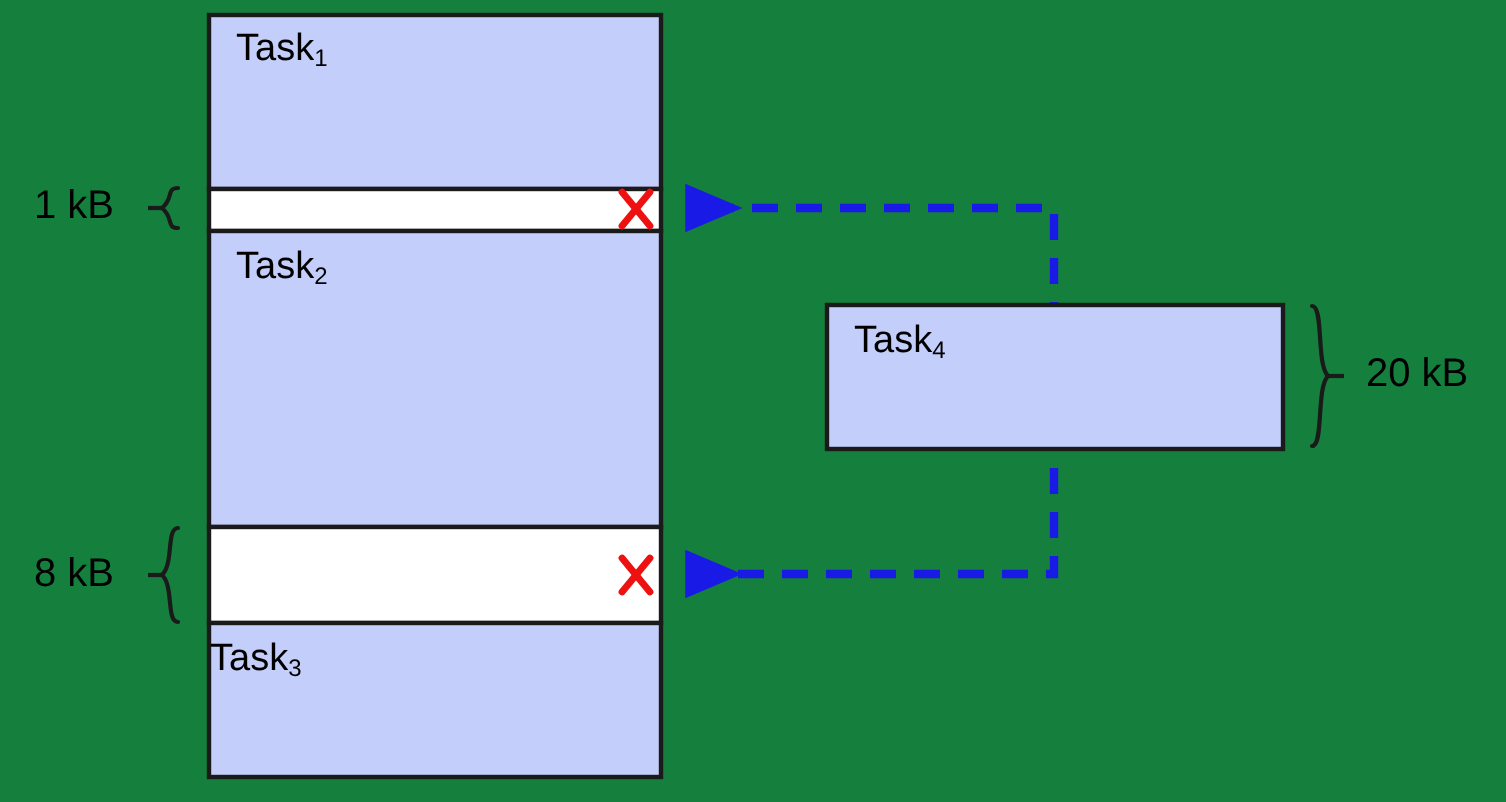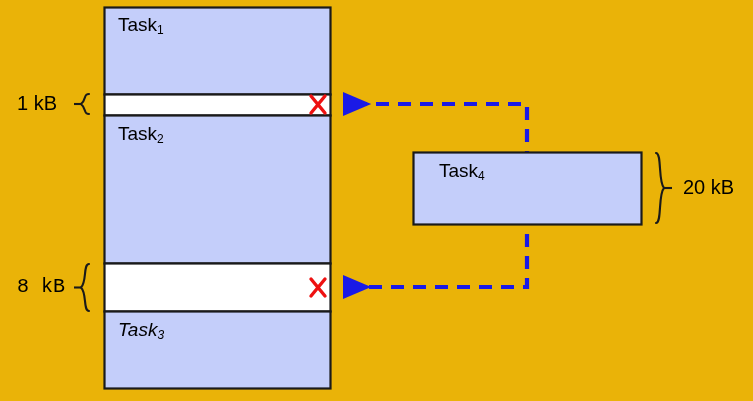--- a/index.html
+++ b/index.html
@@ -7,21 +7,21 @@
     padding: 0;
     background: #ffffff;
   }
   body {
     font-family: "Liberation Sans", sans-serif;
   }
   #canvas {
     position: relative;
     width: 753px;
     height: 401px;
-    background: #eab308;
+    background: #15803d;
     overflow: hidden;
   }
   #svg-layer {
     position: absolute;
     left: 0;
     top: 0;
     width: 753px;
     height: 401px;
   }
   .block-label {
@@ -106,27 +106,27 @@
   </svg>
 
   <div class="block-label" style="left:118px; top:15px;">
     <span>Task</span><sub>1</sub>
   </div>
 
   <div class="block-label" style="left:118px; top:124px;">
     <span>Task</span><sub>2</sub>
   </div>
 
-  <div class="block-label" style="left:118px; top:320px;font-style:italic;">
+  <div class="block-label" style="left:105px; top:320px;">
     <span>Task</span><sub>3</sub>
   </div>
 
-  <div class="block-label" style="left:427px; top:161px;margin-left:12px;">
+  <div class="block-label" style="left:427px; top:161px;">
     <span>Task</span><sub>4</sub>
   </div>
 
   <div class="size-label" style="left:17px; top:93px;">1 kB</div>
 
-  <div class="size-label" style="left:17px; top:277px;font-family:Liberation Mono, monospace;">8 kB</div>
+  <div class="size-label" style="left:17px; top:277px;">8 kB</div>
 
   <div class="size-label" style="left:683px; top:177px;">20 kB</div>
 
 </div>
 
 </body></html>

